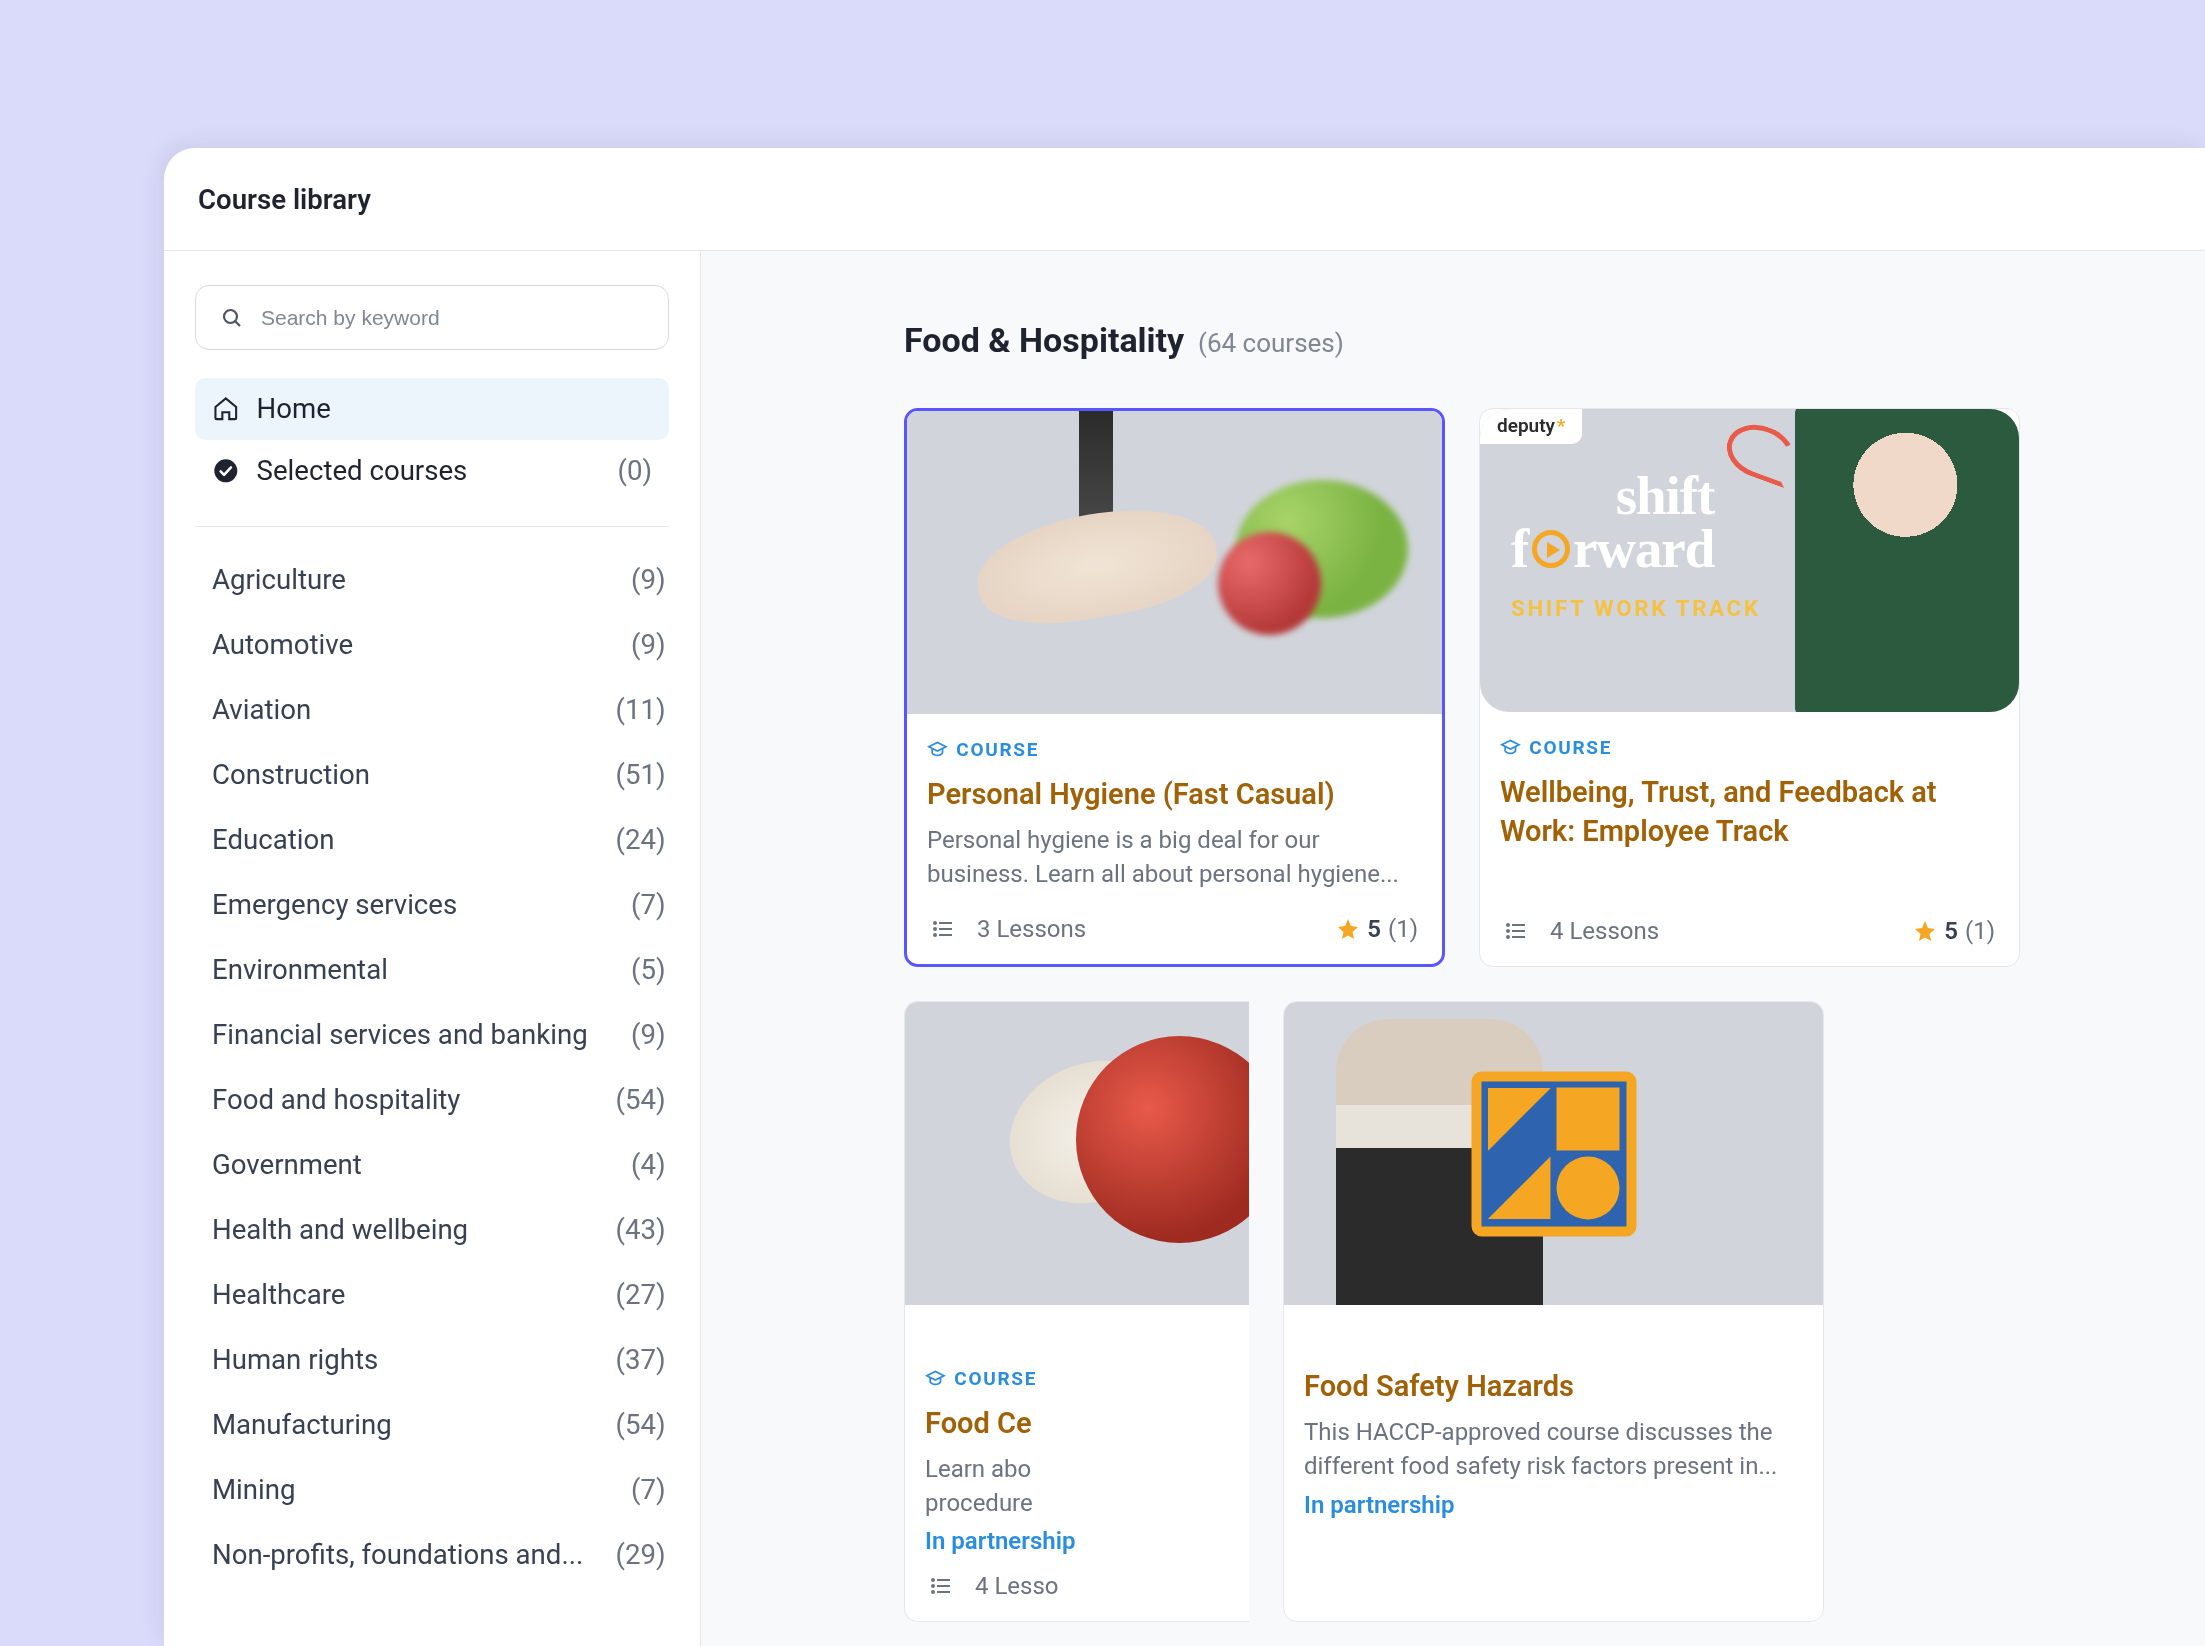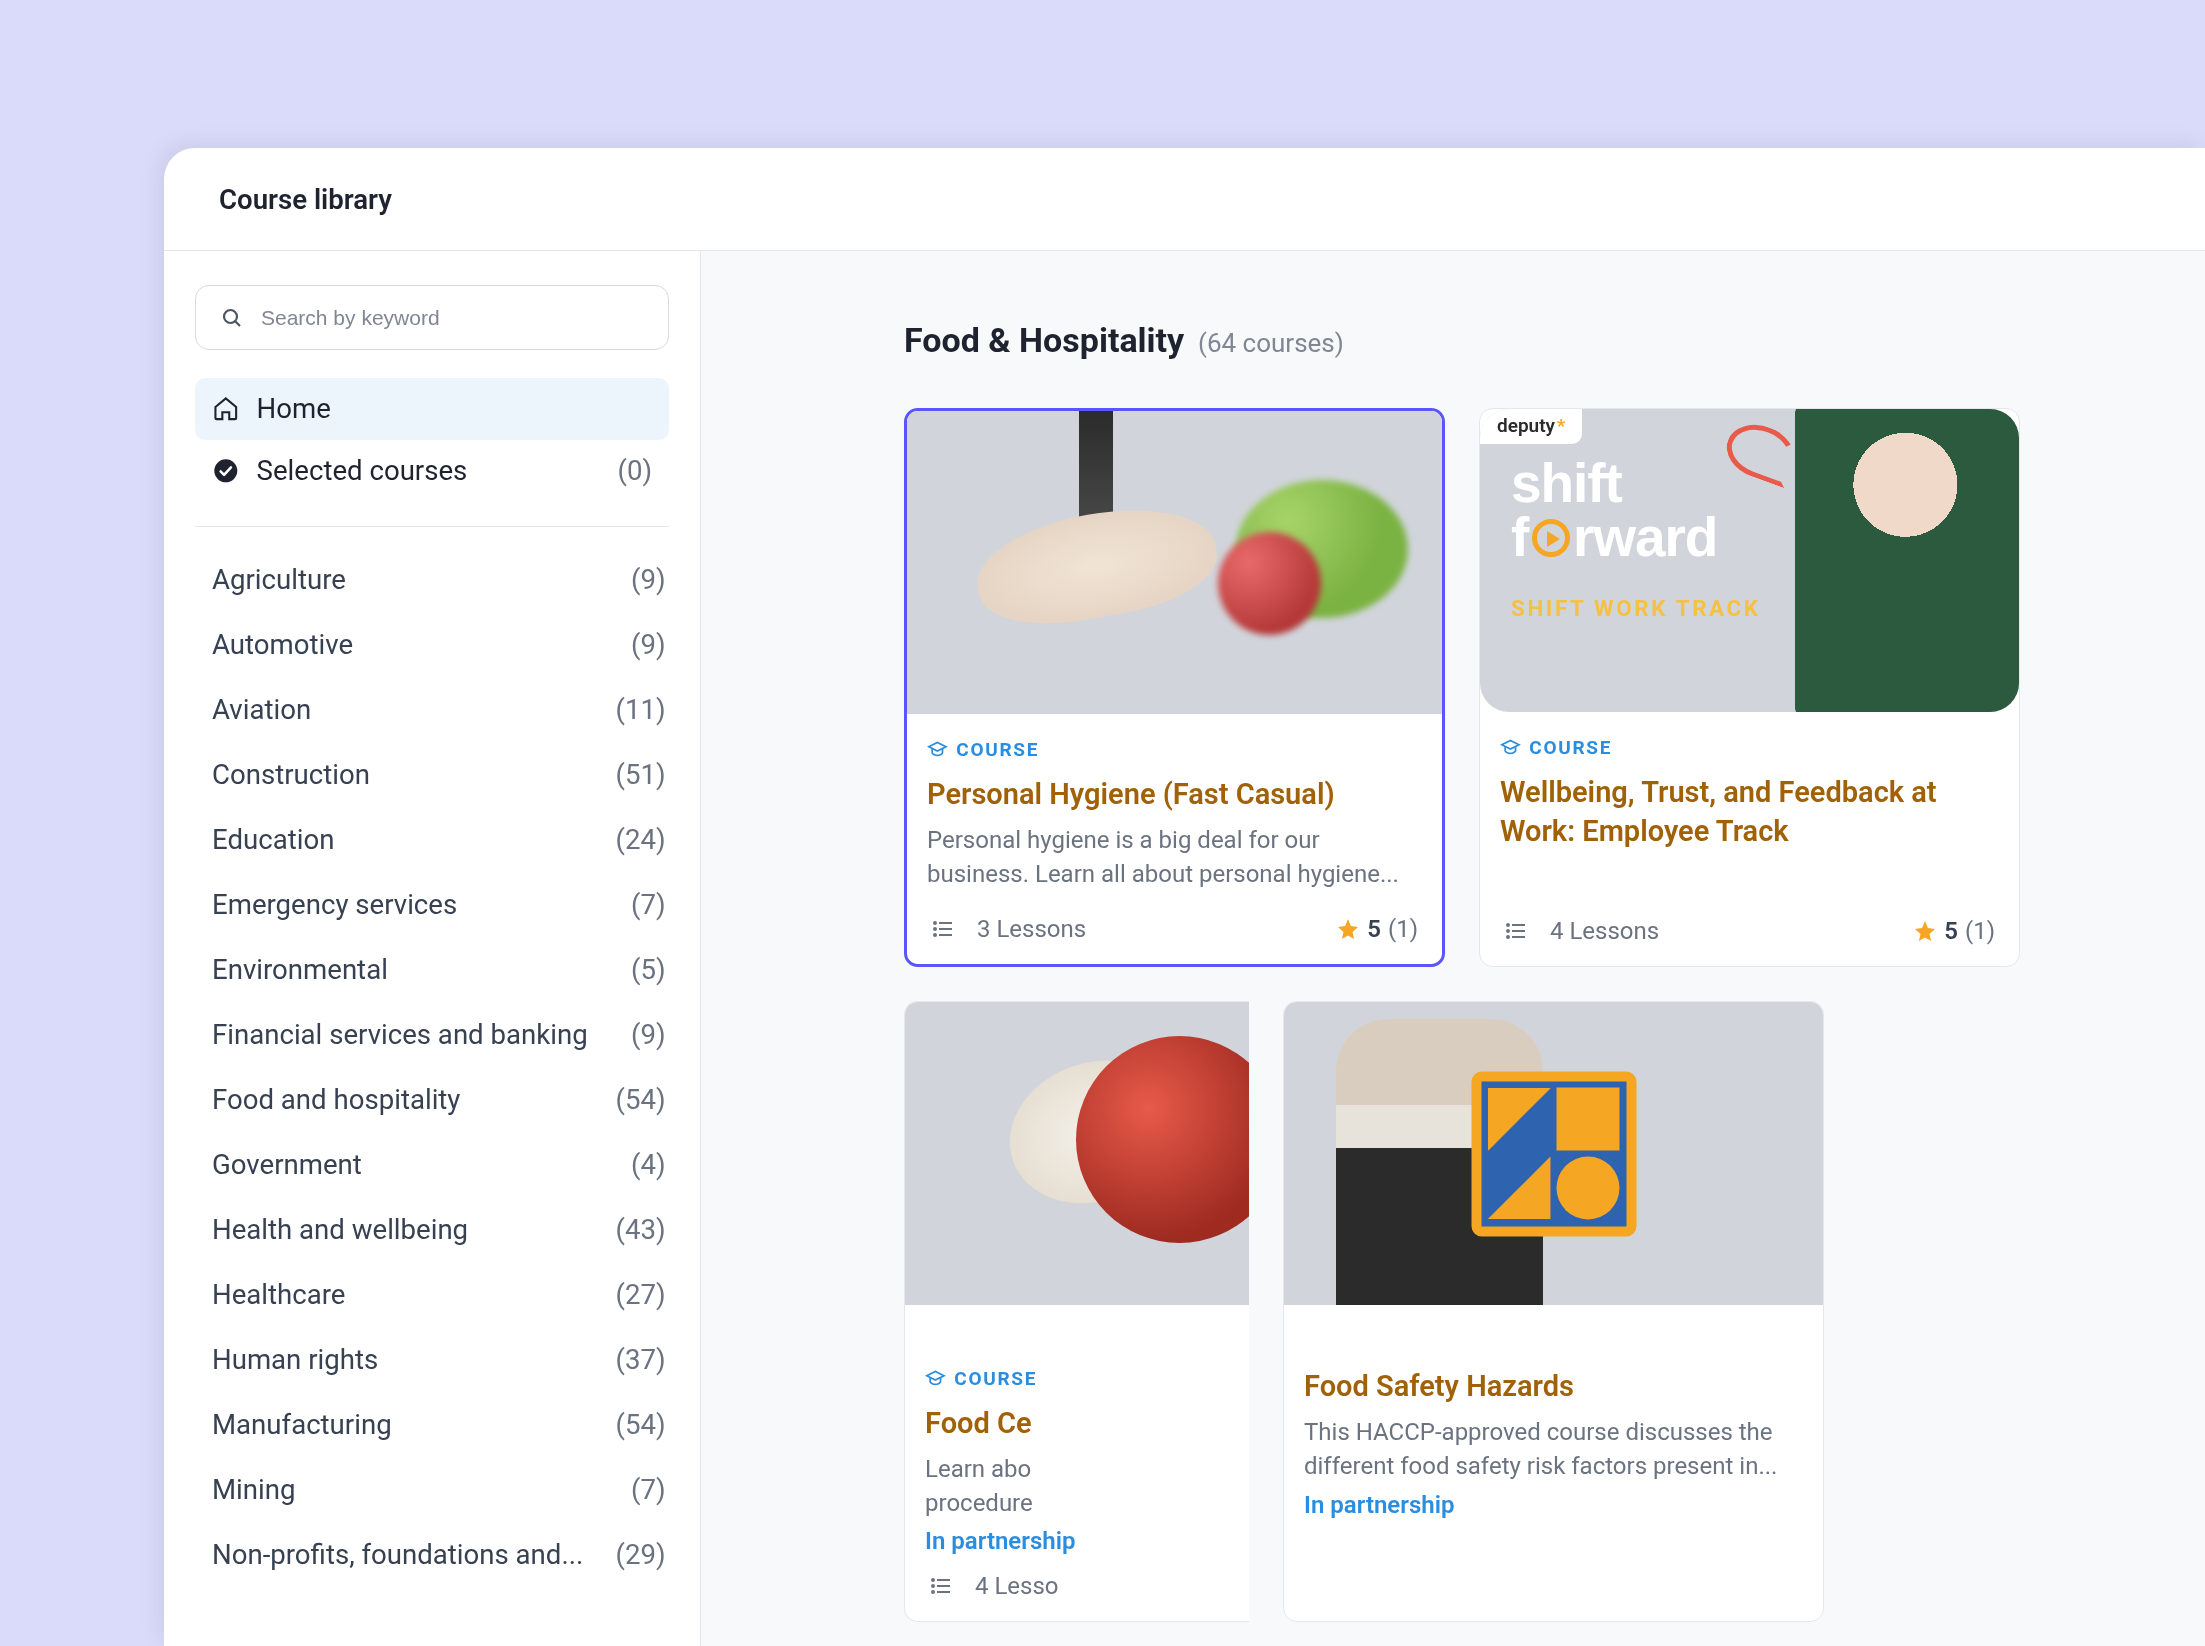--- a/index.html
+++ b/index.html
@@ -28,21 +28,20 @@
     border-bottom: 1.1px solid #e5e7eb;
     display: flex;
     align-items: center;
     padding: 0 34px;
     flex: 0 0 auto;
   }
   .titlebar h1 {
     font-size: 27.6px;
     font-weight: 600;
     color: #1f2330;
-    margin-left: 21px;
   }
   .body {
     flex: 1 1 auto;
     display: flex;
     min-height: 0;
   }
   .sidebar {
     width: 537px;
     border-right: 1.1px solid #e5e7eb;
     padding: 34px 31px 0 31px;
@@ -248,22 +247,22 @@
   }
   .thumb-shift .badge-deputy {
     position:absolute; top:0; left:0;
     background:#fff; color:#2b2b2b;
     font-size:19px; font-weight:600;
     padding: 5.2px 17px 6.9px 17px;
     border-radius: 0 0 10.3px 0;
   }
   .thumb-shift .badge-deputy::after { content:"*"; color:#f5a623; margin-left:1.7px; }
   .thumb-shift .txt {
-    position:absolute; left:31px; top:42px;
-    color:#fff; font-family: Liberation Sans, sans-serif;
+    position:absolute; left:31px; top:55px;
+    color:#fff; font-family: Liberation Serif, serif; text-align: right;
   }
   .thumb-shift .txt .l1 { font-size:55px; font-weight:700; letter-spacing:-1.1px; }
   .thumb-shift .txt .l2 { font-size:55px; font-weight:700; letter-spacing:-1.1px; margin-top:-10.3px; }
   .thumb-shift .txt .l2 .o {
     display:inline-block; width:38px; height:38px;
     border:5.2px solid #f5a623; border-radius:50%;
     position:relative; top:1.7px; margin:0 3.4px;
   }
   .thumb-shift .txt .l2 .o::after {
     content:""; position:absolute; left:10.3px; top:6.9px;

